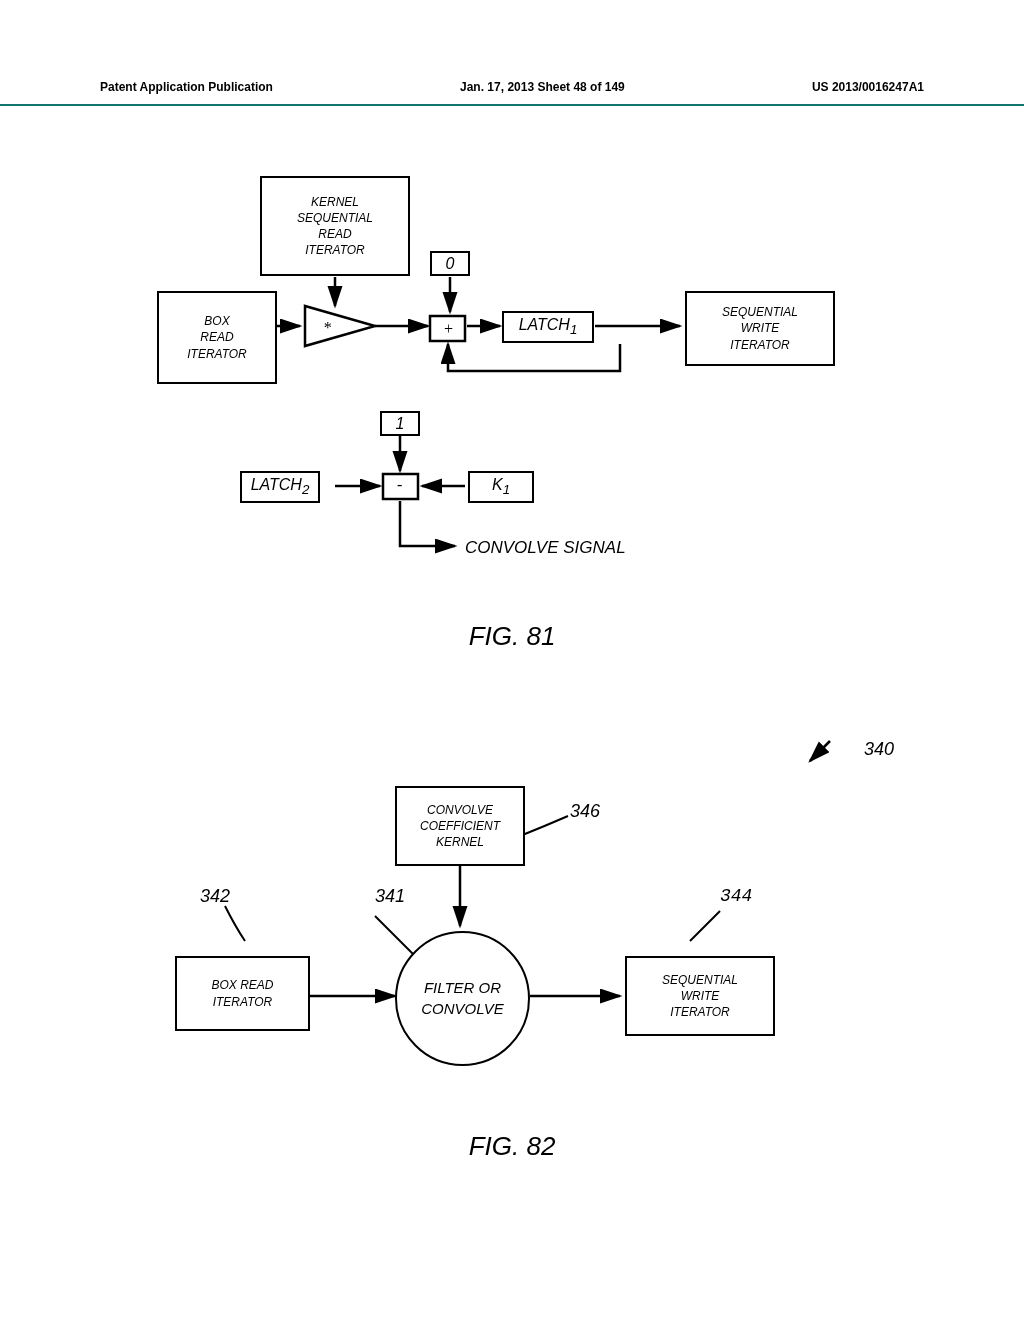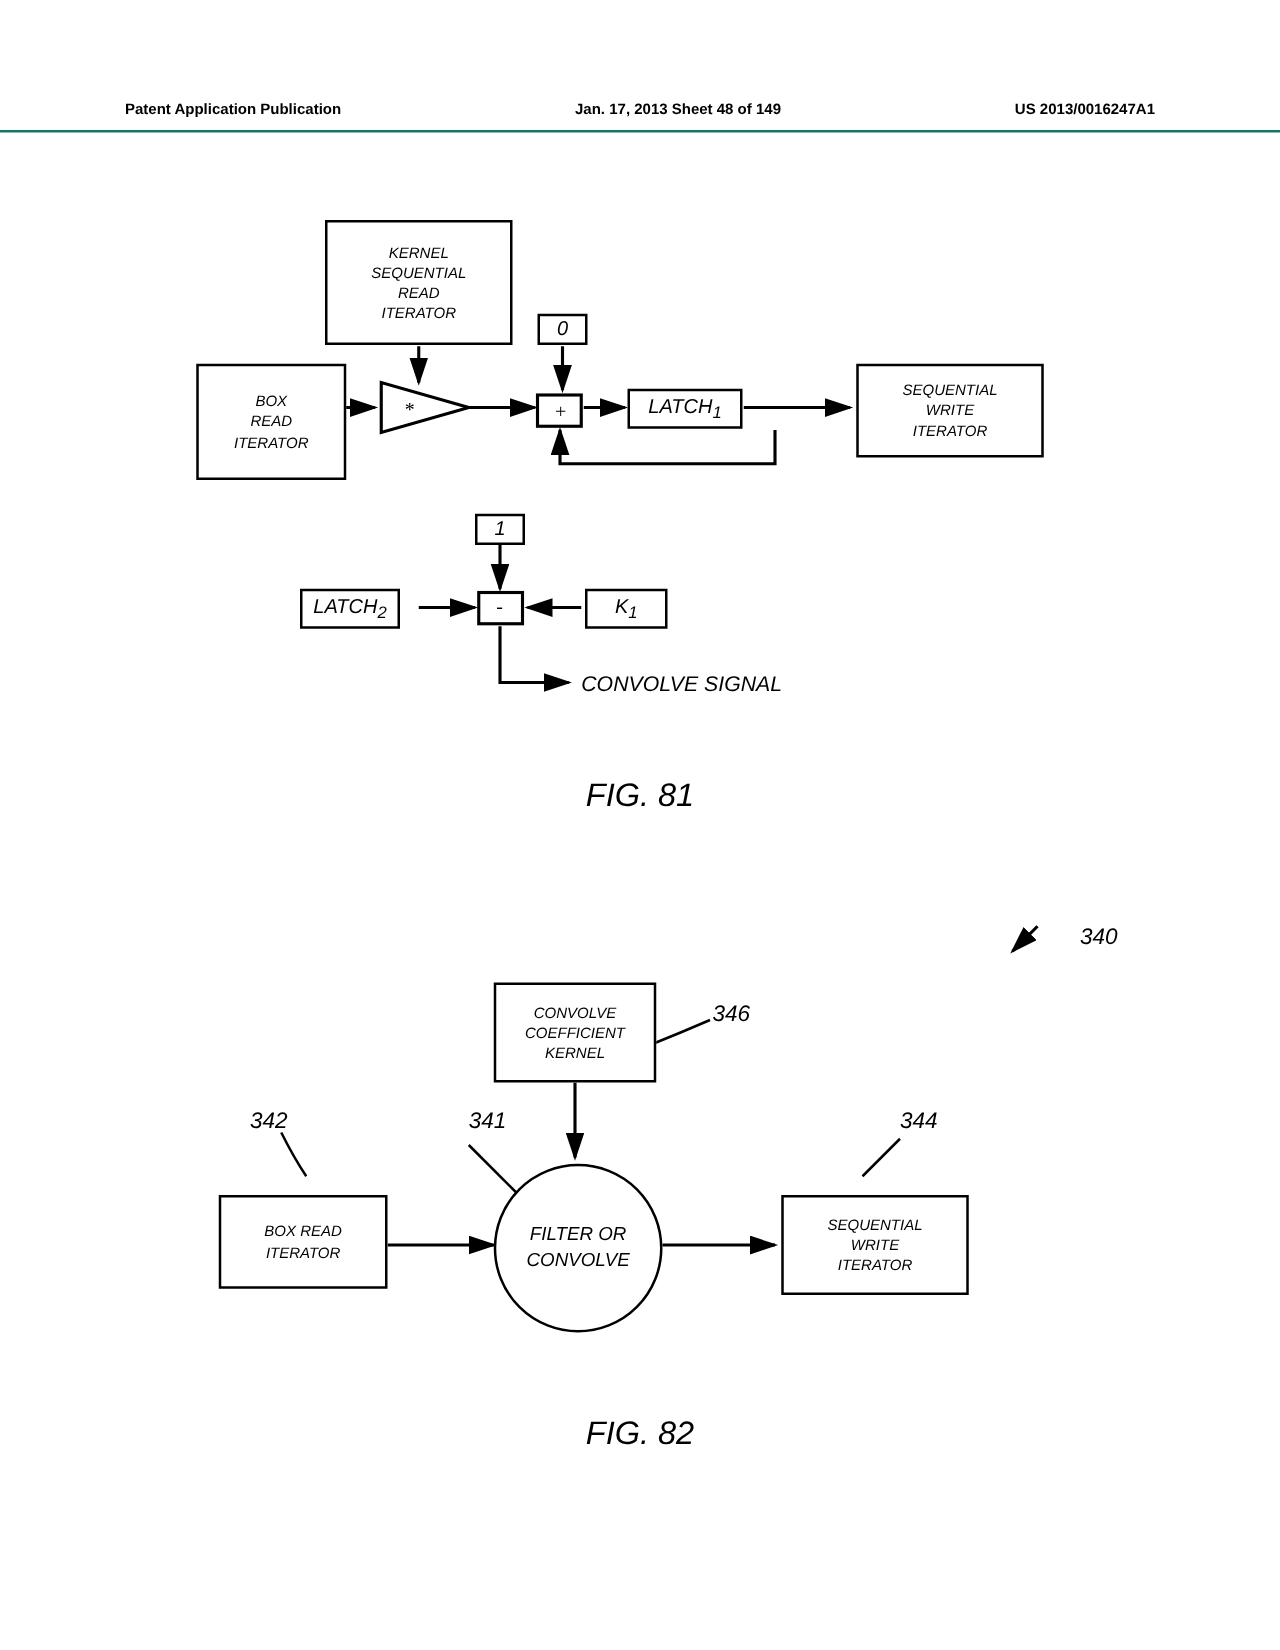--- a/index.html
+++ b/index.html
@@ -213,21 +213,21 @@
   </div>
 
   <div class="label" style="left:200px; top:760px;">
     <span>342</span>
   </div>
 
   <div class="label" style="left:355px; top:760px;margin-left:20px;">
     <span>341</span>
   </div>
 
-  <div class="label" style="left:720px; top:760px;">
+  <div class="label" style="left:720px; top:760px;font-family:Liberation Mono, monospace;">
     <span>344</span>
   </div>
 
   <div class="box" style="left:175px; top:830px; width:135px; height:75px;">
     <span style="white-space:pre-line;">BOX READ
 ITERATOR</span>
   </div>
 
   <div class="circle" style="left:395px; top:805px; width:135px; height:135px;">
     <span style="white-space:pre-line;">FILTER OR

